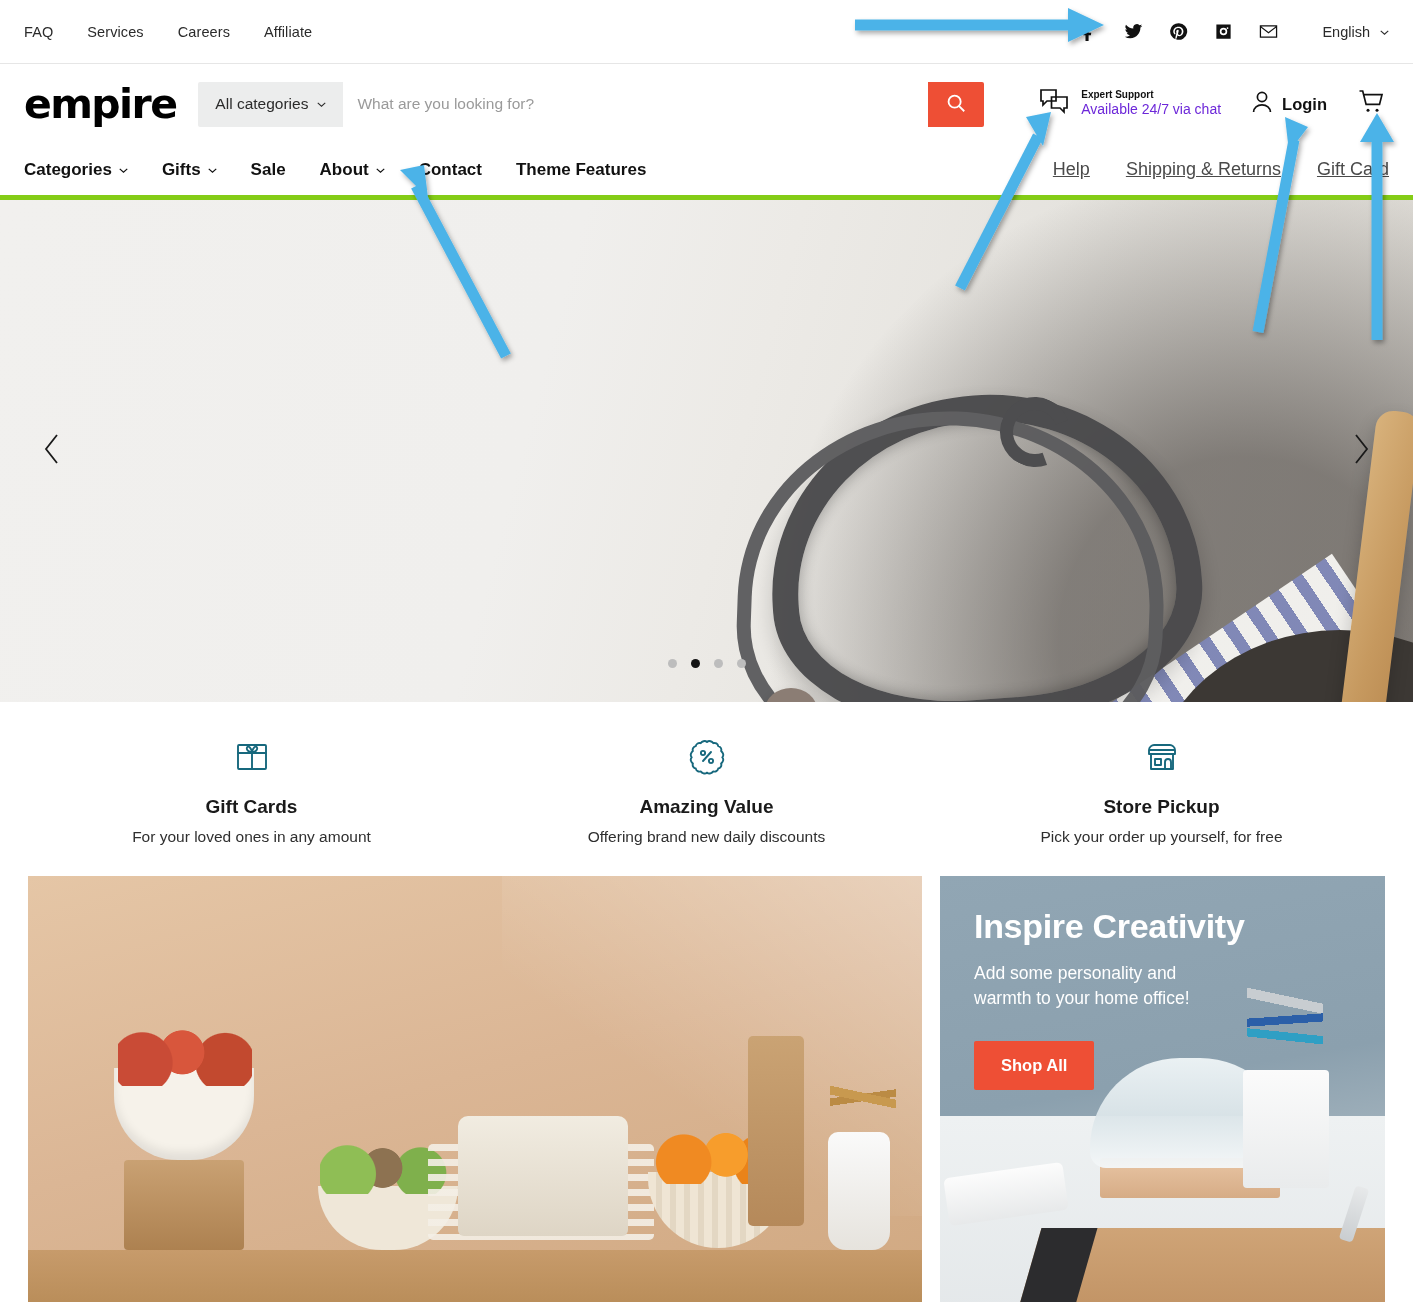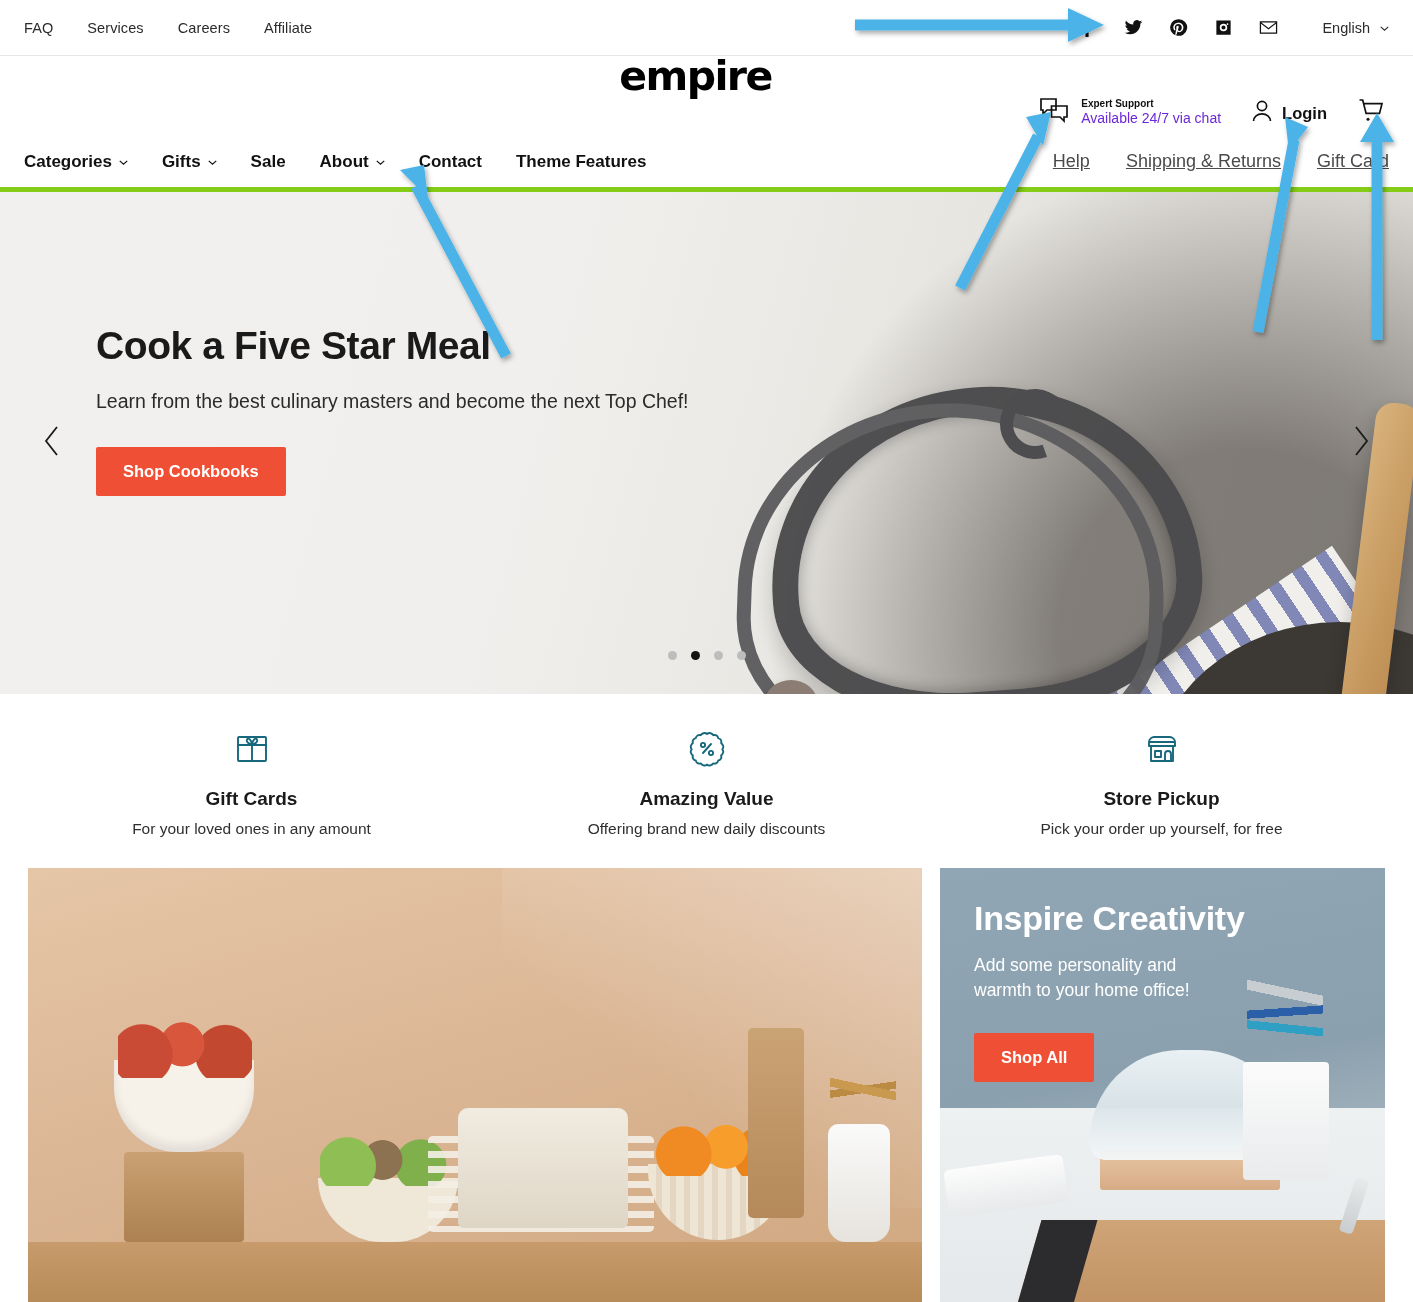--- a/index.html
+++ b/index.html
@@ -6,21 +6,21 @@
   html, body {
     width: 1413px; height: 1302px;
     font-family: "Liberation Sans", sans-serif;
     background: #ffffff;
     overflow: hidden;
   }
   #page { position: relative; width: 1413px; height: 1302px; background:#fff; }
 
   
   .utility-bar {
-    height: 56px; width: 100%;
+    height: 64px; width: 100%;
     display: flex; align-items: center;
     border-bottom: 1px solid #e6e6e6;
     padding: 0 24px 0 24px;
     position: relative;
   }
   .utility-links { display: flex; gap: 34px; }
   .utility-links a {
     font-size: 14.5px; color: #2b2b2b; text-decoration: none; letter-spacing: .1px;
   }
   .utility-right {
@@ -30,21 +30,21 @@
   .social-ic { width: 19px; height: 19px; display: block; color: #111; }
   .lang-select {
     display: flex; align-items: center; gap: 10px;
     font-size: 14.5px; color: #2b2b2b; margin-left: 20px;
   }
   .caret { width: 9px; height: 9px; display:inline-block; }
 
   
   .main-header {
     height: 80px; display: flex; align-items: center;
-    padding: 0 24px; gap: 0; flex-direction: column;
+    padding: 0 24px; gap: 0;
   }
   .logo {
     font-family: "DejaVu Sans", sans-serif;
     font-size: 41px; font-weight: 900; letter-spacing: -1.6px;
     color: #000; line-height: 1; margin-right: 22px;
   }
   .search-wrap {
     display: flex; height: 45px; width: 786px; align-items: stretch;
     border-radius: 2px; overflow: hidden;
   }
@@ -327,20 +327,39 @@
               <path d="M1 1.8 6 6.3 11 1.8"></path>
             </svg>
         </span>
       </div>
     </div>
   </div>
 
   <div class="main-header">
     <div class="logo">empire</div>
 
+    <div class="search-wrap">
+      <div class="search-cat">
+        <span>All categories</span>
+        <span>
+          <svg class="caret" viewBox="0 0 12 8" fill="none" stroke="#2b2b2b" stroke-width="1.4">
+              <path d="M1 1.8 6 6.3 11 1.8"></path>
+            </svg>
+        </span>
+      </div>
+      <input class="search-input" type="text" placeholder="What are you looking for?" style="">
+      <button class="search-btn">
+        <span>
+          <svg width="22" height="22" viewBox="0 0 24 24" fill="none" stroke="#fff" stroke-width="2">
+              <circle cx="10.5" cy="10.5" r="6.6"></circle>
+              <path d="M15.4 15.4 21 21"></path>
+            </svg>
+        </span>
+      </button>
+    </div>
 
     <div class="header-right">
       <div class="support">
         <span>
           <svg width="30" height="28" viewBox="0 0 30 28" fill="none" stroke="#111" stroke-width="1.7">
             <path d="M2 2h15v11H8l-4 4v-4H2V2z"></path>
             <path d="M12.5 9H28v11h-3v4l-4-4h-8.5V9z"></path>
           </svg>
         </span>
         <div class="support-text">
@@ -412,25 +431,20 @@
     <div class="hero-photo">
       <div class="towel"></div>
       <div class="skillet"></div>
       <div class="horseshoe"></div>
       <div class="swirl"></div>
       <div class="spoon"></div>
       <div class="potato p1"></div>
 
     </div>
 
-    <div class="hero-content">
-      <div class="hero-title">Cook a Five Star Meal</div>
-      <div class="hero-sub">Learn from the best culinary masters and become the next Top Chef!</div>
-      <button class="btn-primary">Shop Cookbooks</button>
-    </div>
 
     <div class="hero-arrow prev">
       <span>
         <svg width="20" height="32" viewBox="0 0 20 32" fill="none" stroke="#1a1a1a" stroke-width="1.8">
             <path d="M15 2 4 16l11 14"></path>
           </svg>
       </span>
     </div>
     <div class="hero-arrow next">
       <span>

